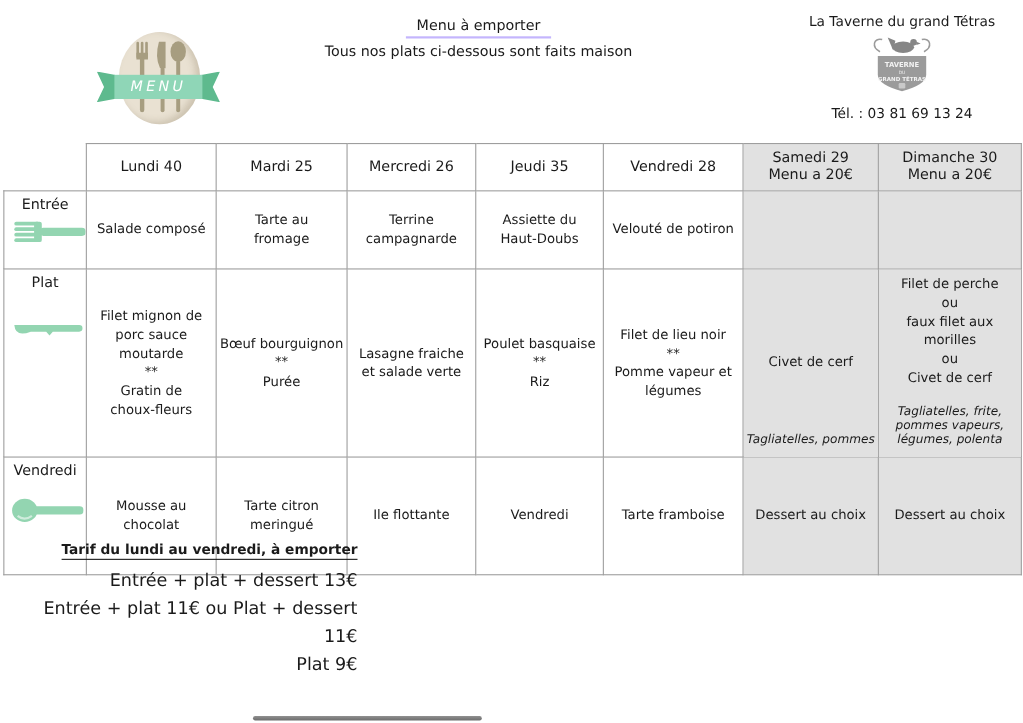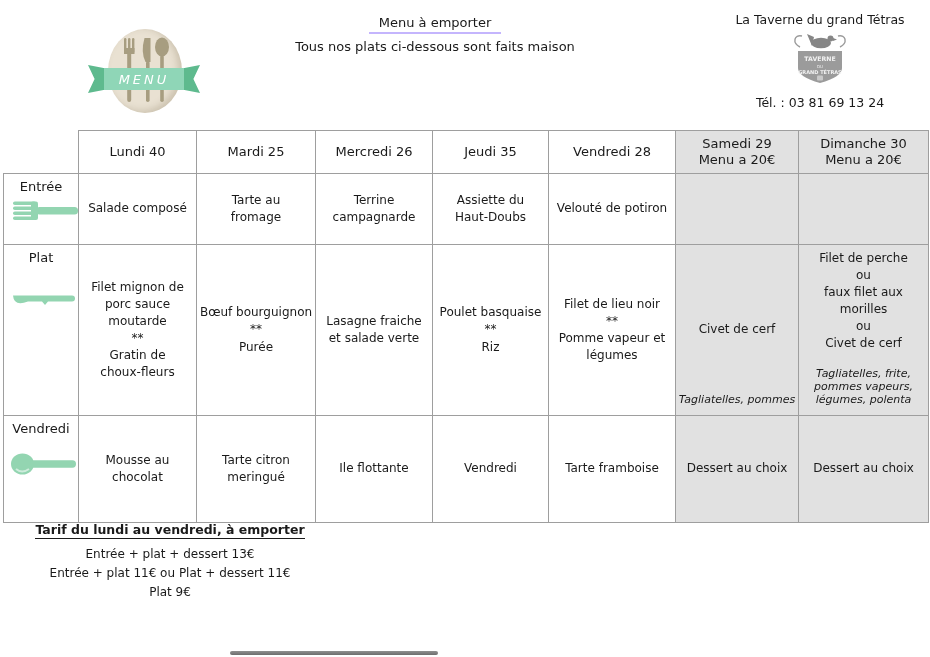--- a/index.html
+++ b/index.html
@@ -55,23 +55,23 @@
   .rl-icon.knife { margin-top:28px; margin-left:6px; }
   .rl-icon.spoon { margin-top:13px; margin-left:6px; }
   svg.icon-mint { fill:var(--mint,#93d5b1); }
   svg.badge-svg { fill:var(--badge,#9b9b9b); }
   svg.badge-svg .bird { fill:var(--badgedark,#868686); }
   svg.badge-svg .curl { fill:none; stroke:var(--badge,#9b9b9b); stroke-width:1.4; }
   svg.badge-svg text { fill:#f2f2f2; font-family:"DejaVu Sans",sans-serif; }
   svg.plate-svg { fill:var(--cutlery,#a79d80); }
 
   
-  .tarif-block { position:absolute; left:15px; top:519px; width:310px; text-align:center; }
+  .tarif-block { position:absolute; left:15px; top:489px; width:310px; text-align:right; }
   .tarif-title { display:inline-block; font-size:12.5px; font-weight:bold; border-bottom:1.5px solid #1a1a1a; padding-bottom:1px; }
-  .tarif-lines { margin-top:6px; font-size:12px; line-height:1.58; white-space:pre-line; }
+  .tarif-lines { margin-top:6px; font-size:16px; line-height:1.58; white-space:pre-line; }
 
   .page-edge-shadow { position:absolute; left:230px; top:651px; width:208px; height:4px;
                       background:linear-gradient(#6a6a6a,#3c3c3c); border-radius:2px; opacity:.75; }
 </style>
 </head>
 <body>
 
 <div class="menu-logo">
   <div class="plate"></div>
   <svg class="plate-svg plate-cutlery" width="56" height="70" viewBox="0 0 56 70">

